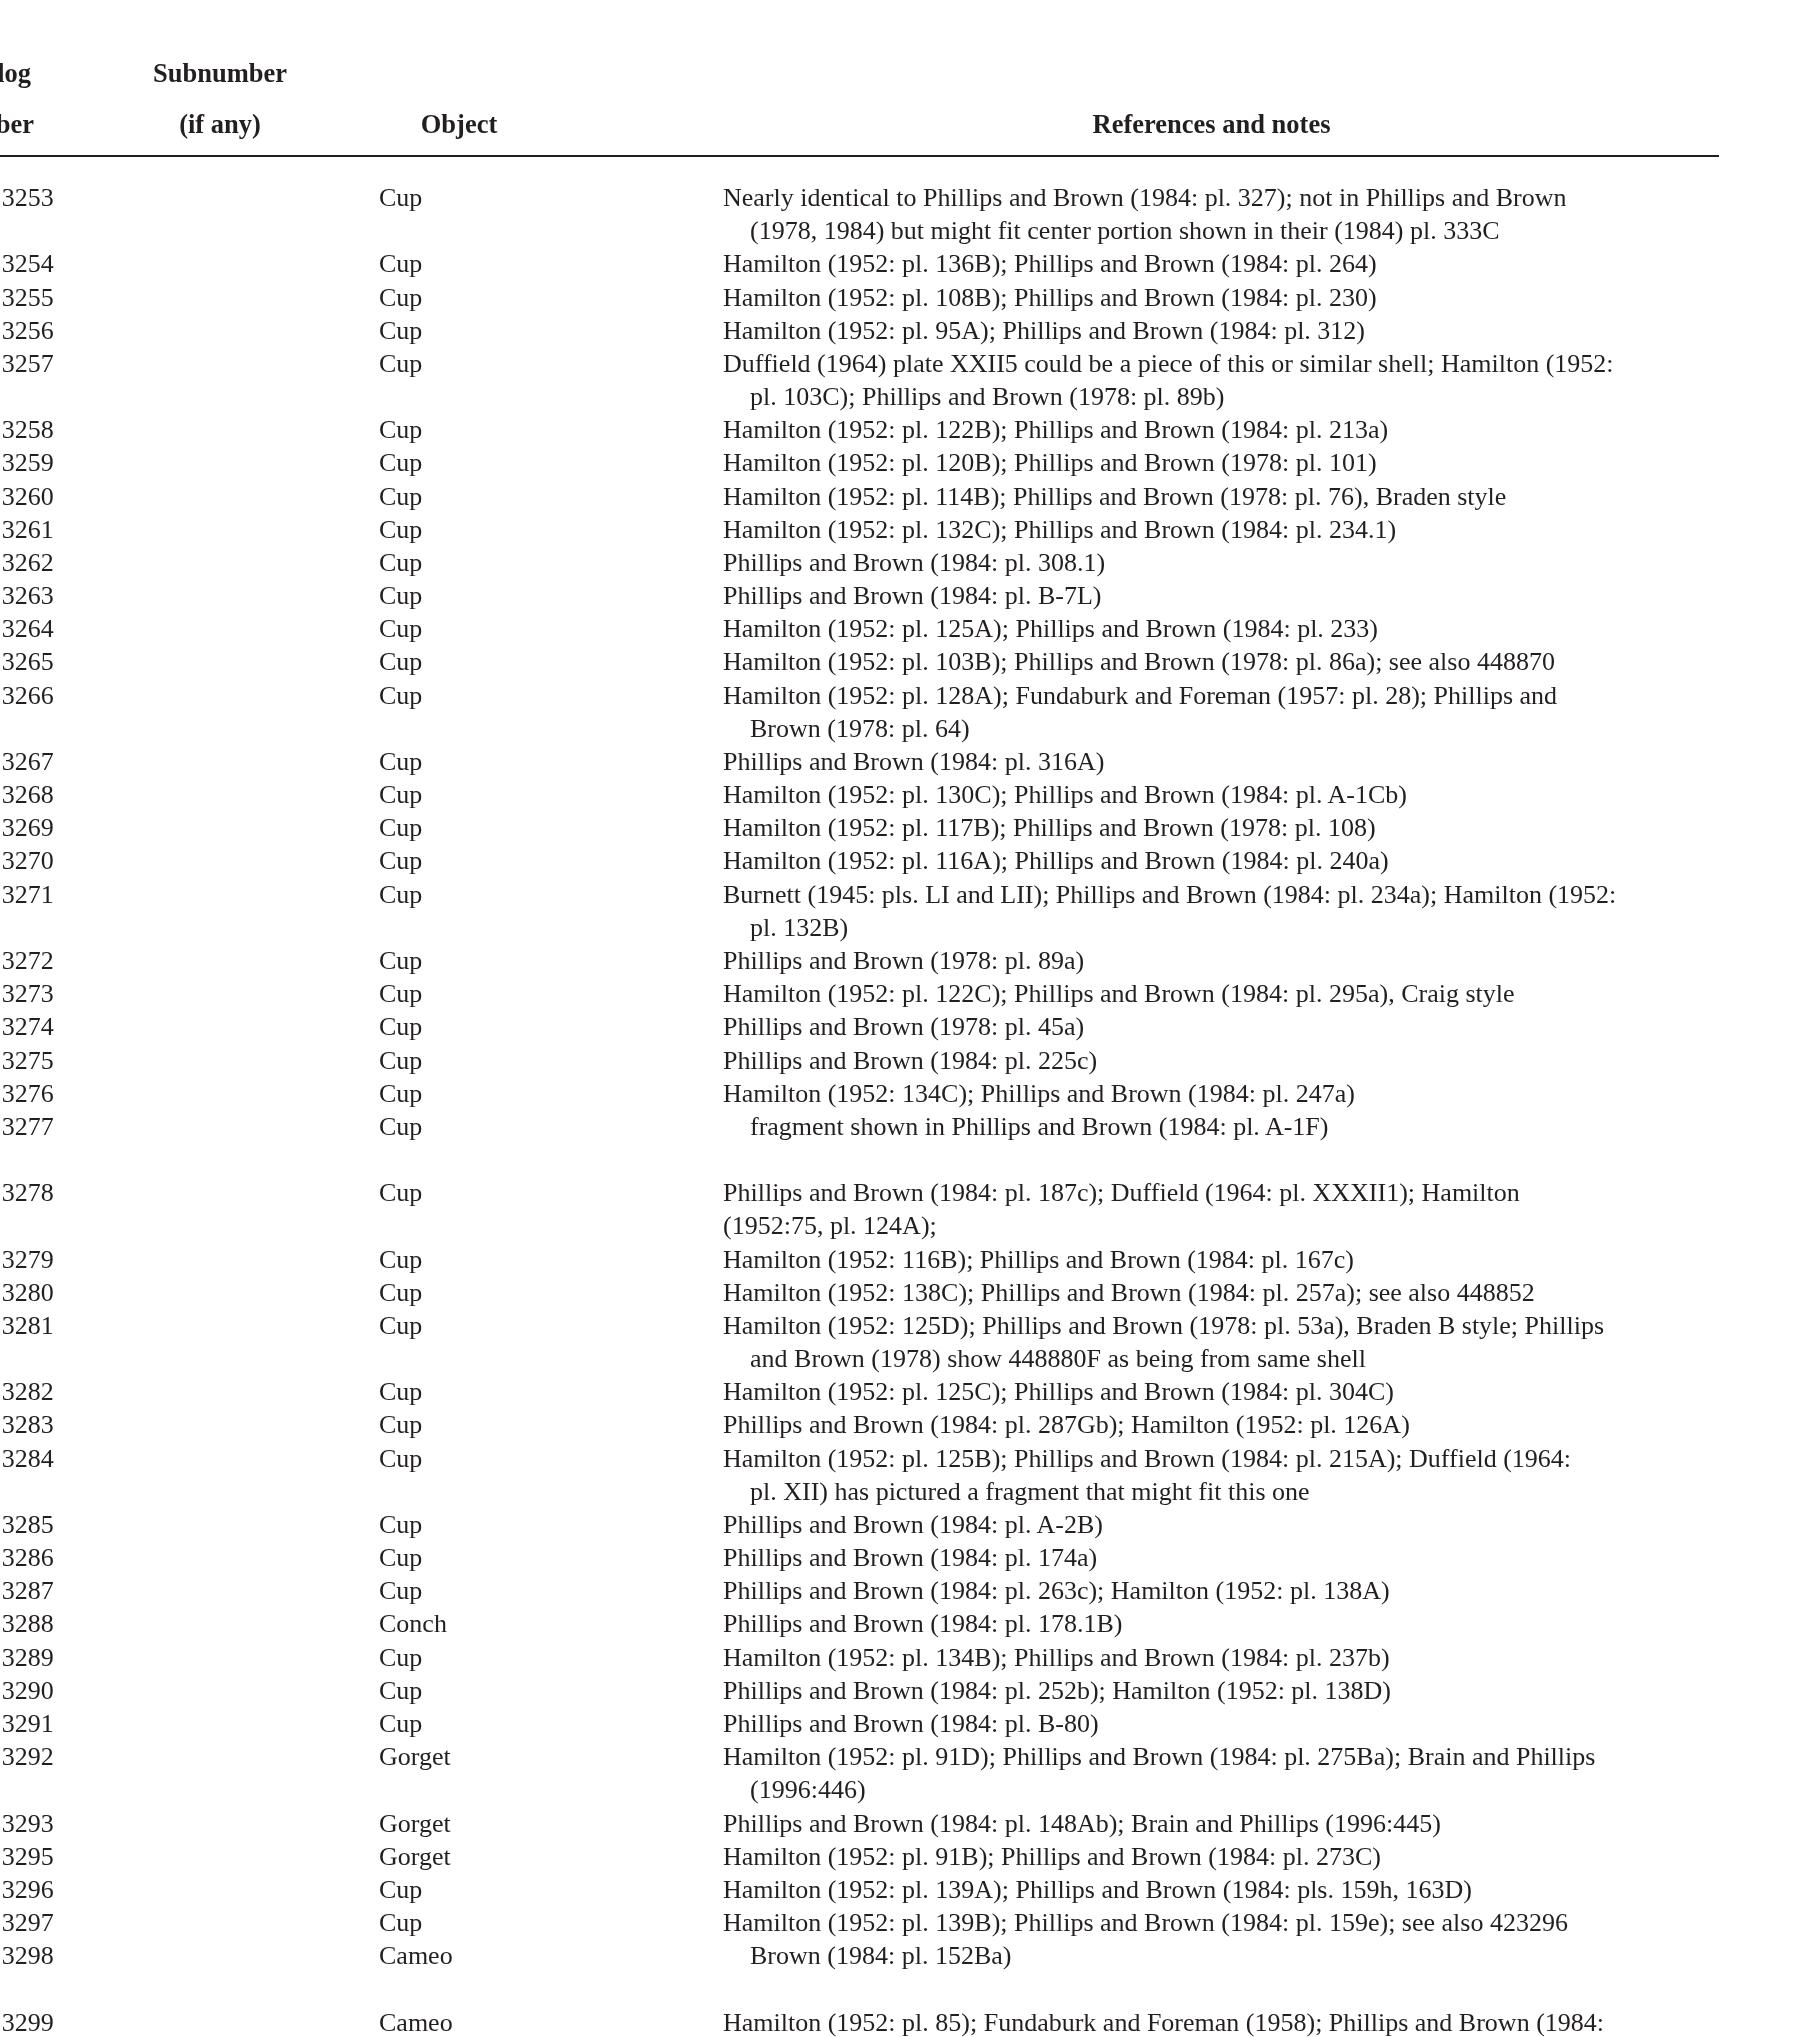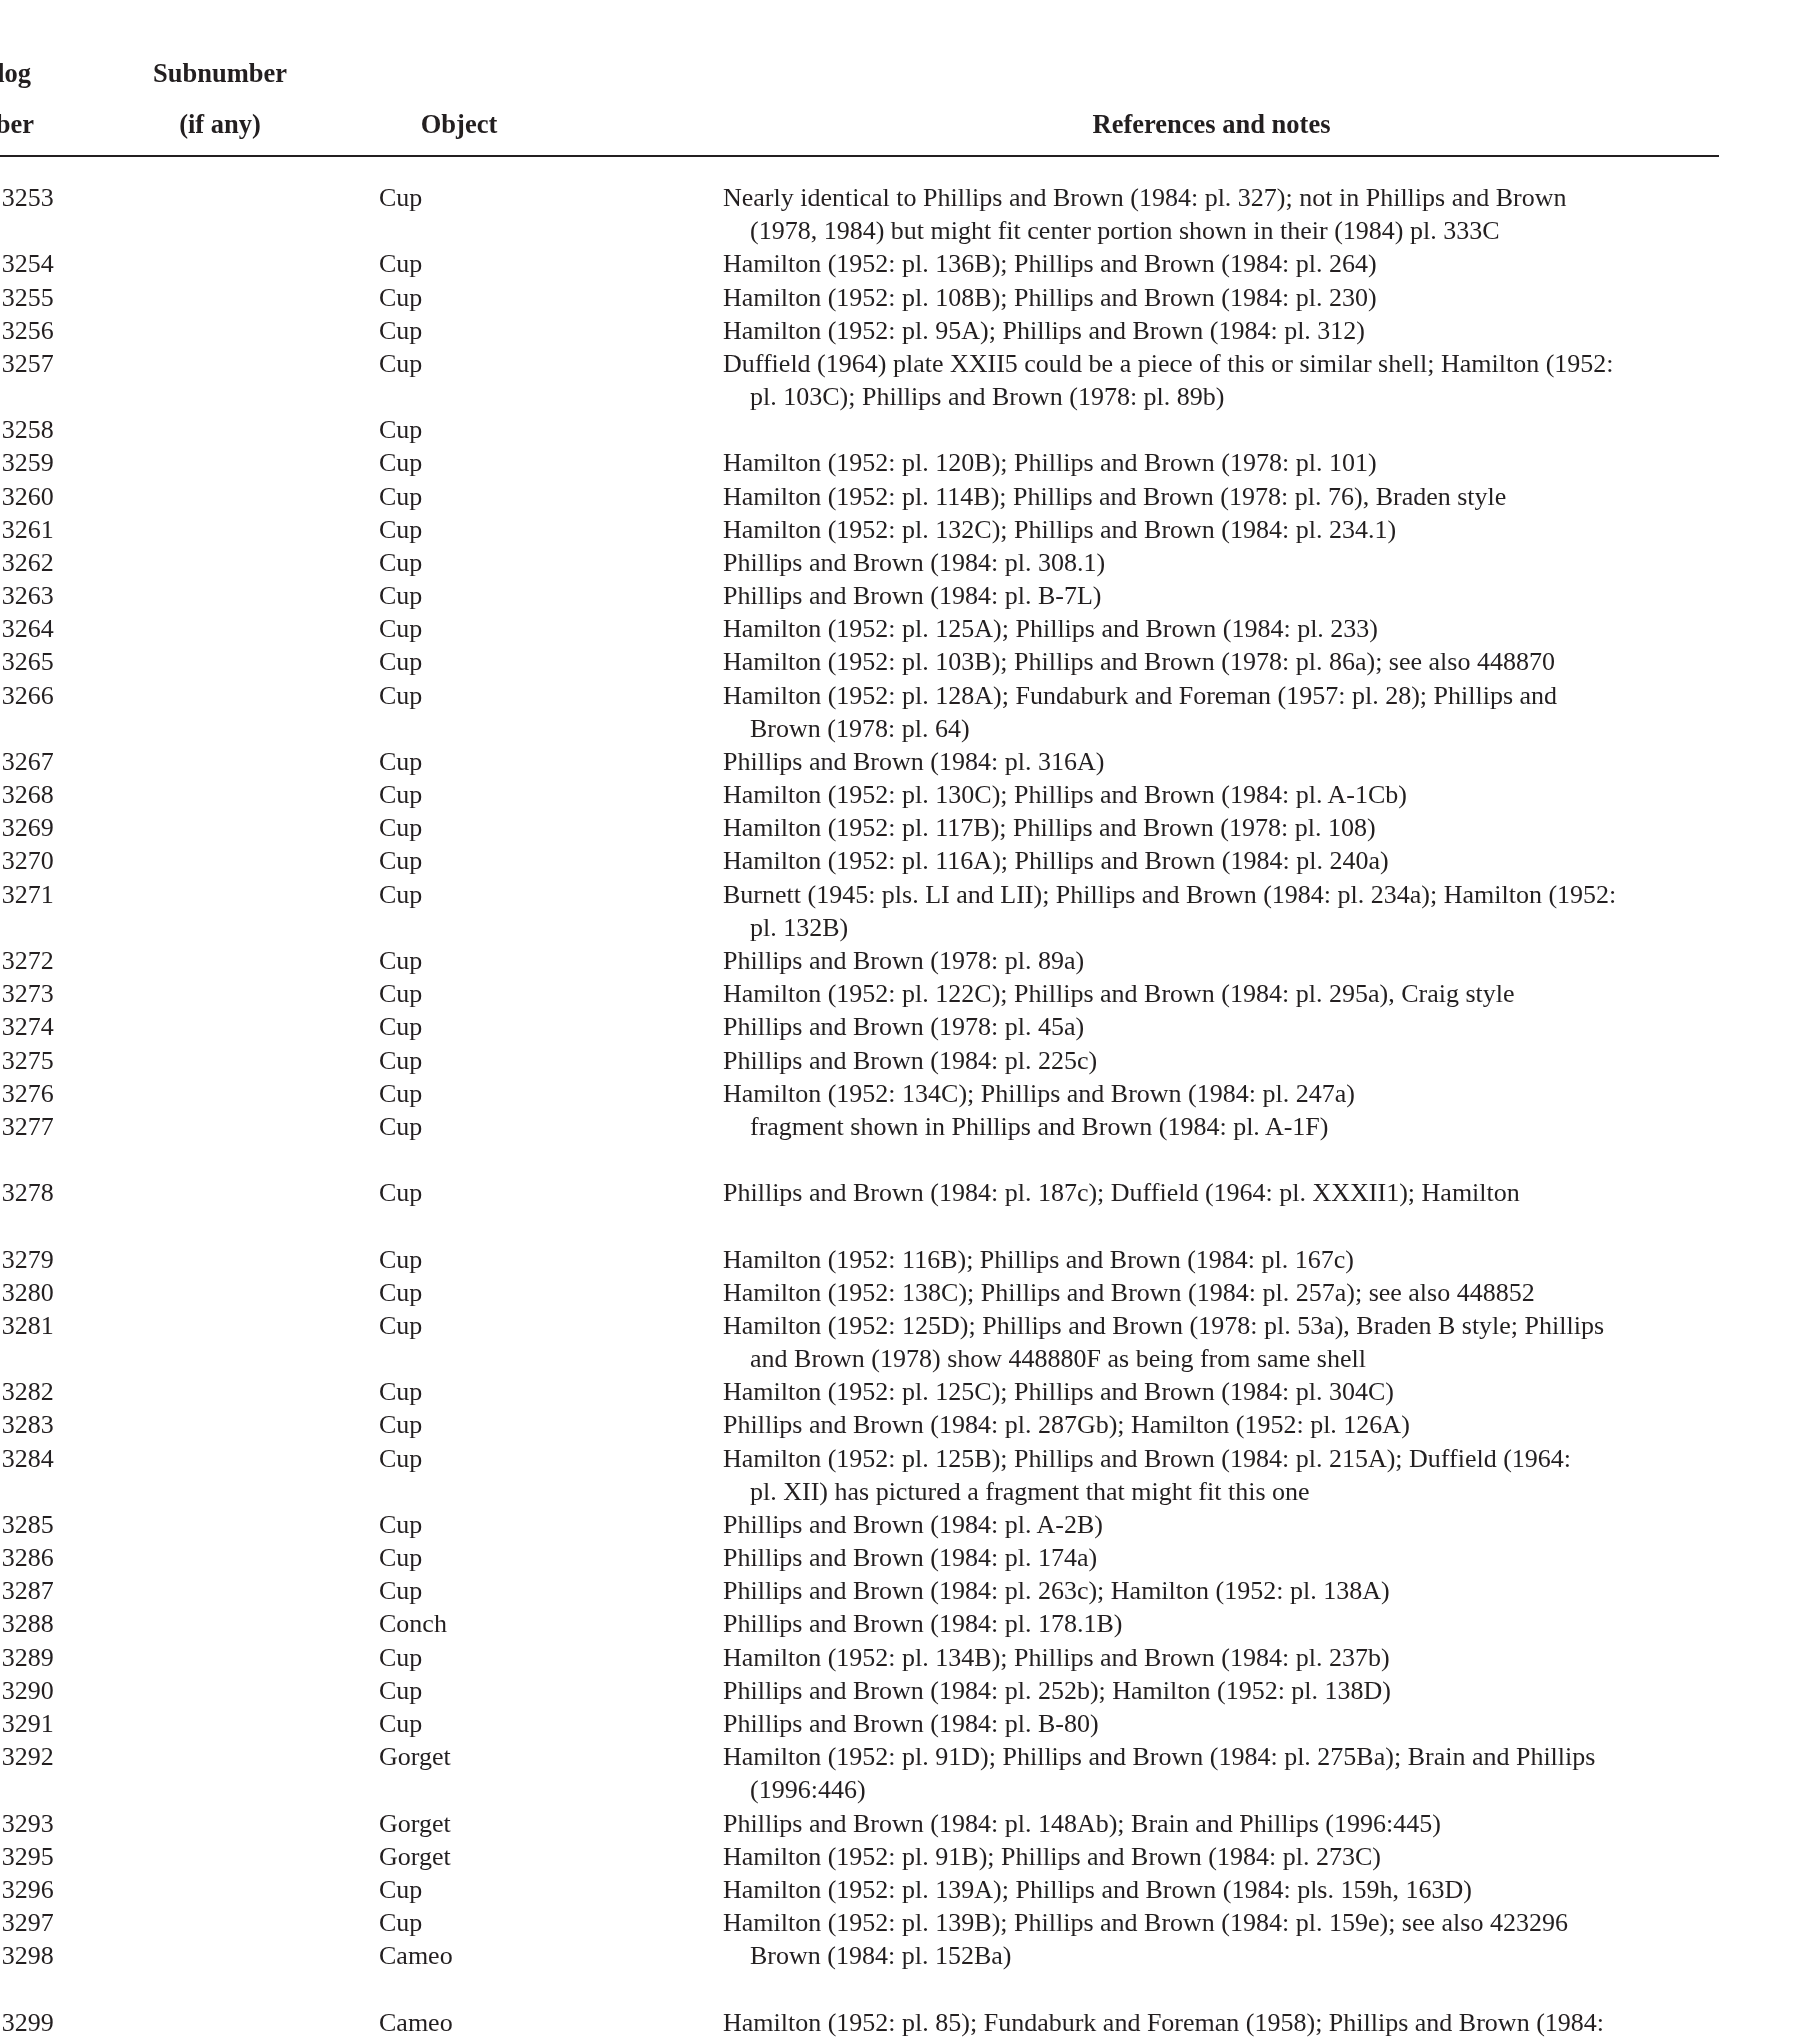--- a/index.html
+++ b/index.html
@@ -89,20 +89,23 @@
       <div class="cell c-obj">Cup</div>
       <div class="cell c-note">
         <span class="note-line">Duffield (1964) plate XXII5 could be a piece of this or similar shell; Hamilton (1952:</span>
         <span class="note-line indent">pl. 103C); Phillips and Brown (1978: pl. 89b)</span>
       </div>
     </div>
     <div class="row" style="top: 232px; height: 33px;">
       <div class="cell c-cat">.3258</div>
       <div class="cell c-sub"></div>
       <div class="cell c-obj">Cup</div>
+      <div class="cell c-note">
+        <span class="note-line">Hamilton (1952: pl. 122B); Phillips and Brown (1984: pl. 213a)</span>
+      </div>
     </div>
     <div class="row" style="top: 265px; height: 33px;">
       <div class="cell c-cat">.3259</div>
       <div class="cell c-sub"></div>
       <div class="cell c-obj">Cup</div>
       <div class="cell c-note">
         <span class="note-line">Hamilton (1952: pl. 120B); Phillips and Brown (1978: pl. 101)</span>
       </div>
     </div>
     <div class="row" style="top: 299px; height: 33px;">
@@ -250,20 +253,21 @@
       <div class="cell c-note">
         <span class="note-line indent">fragment shown in Phillips and Brown (1984: pl. A-1F)</span>
       </div>
     </div>
     <div class="row" style="top: 995px; height: 66px;">
       <div class="cell c-cat">.3278</div>
       <div class="cell c-sub"></div>
       <div class="cell c-obj">Cup</div>
       <div class="cell c-note">
         <span class="note-line">Phillips and Brown (1984: pl. 187c); Duffield (1964: pl. XXXII1); Hamilton</span>
+        <span class="note-line">(1952:75, pl. 124A);</span>
       </div>
     </div>
     <div class="row" style="top: 1062px; height: 33px;">
       <div class="cell c-cat">.3279</div>
       <div class="cell c-sub"></div>
       <div class="cell c-obj">Cup</div>
       <div class="cell c-note">
         <span class="note-line">Hamilton (1952: 116B); Phillips and Brown (1984: pl. 167c)</span>
       </div>
     </div>

